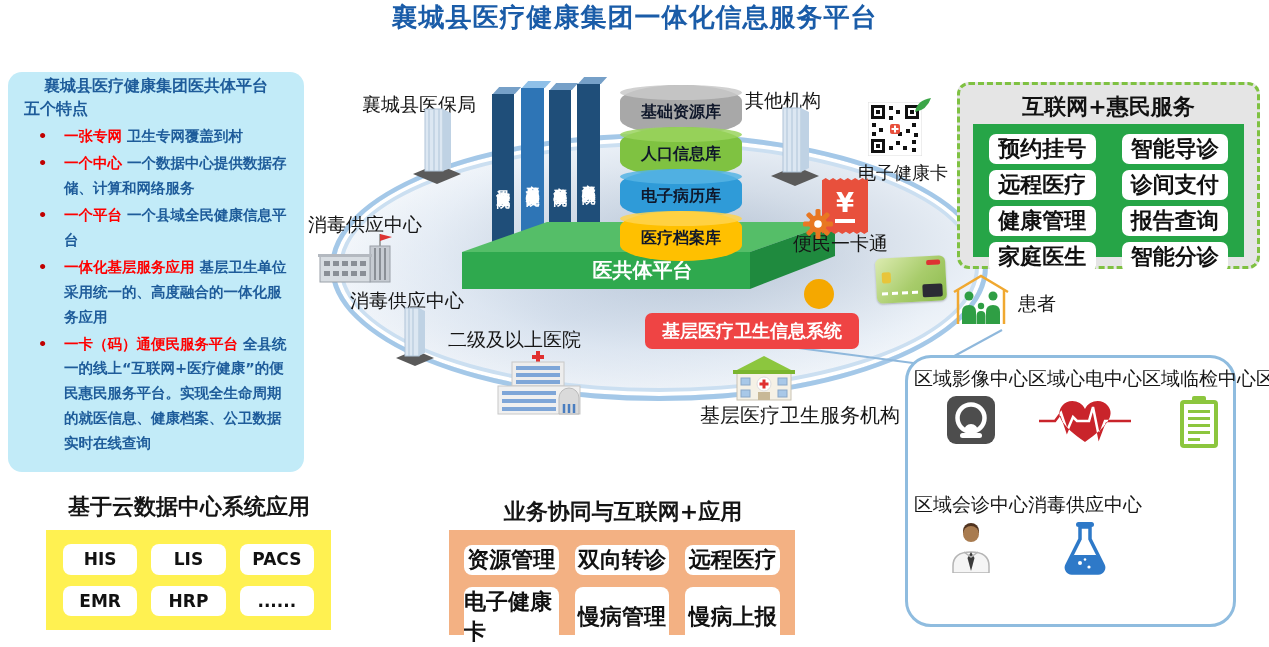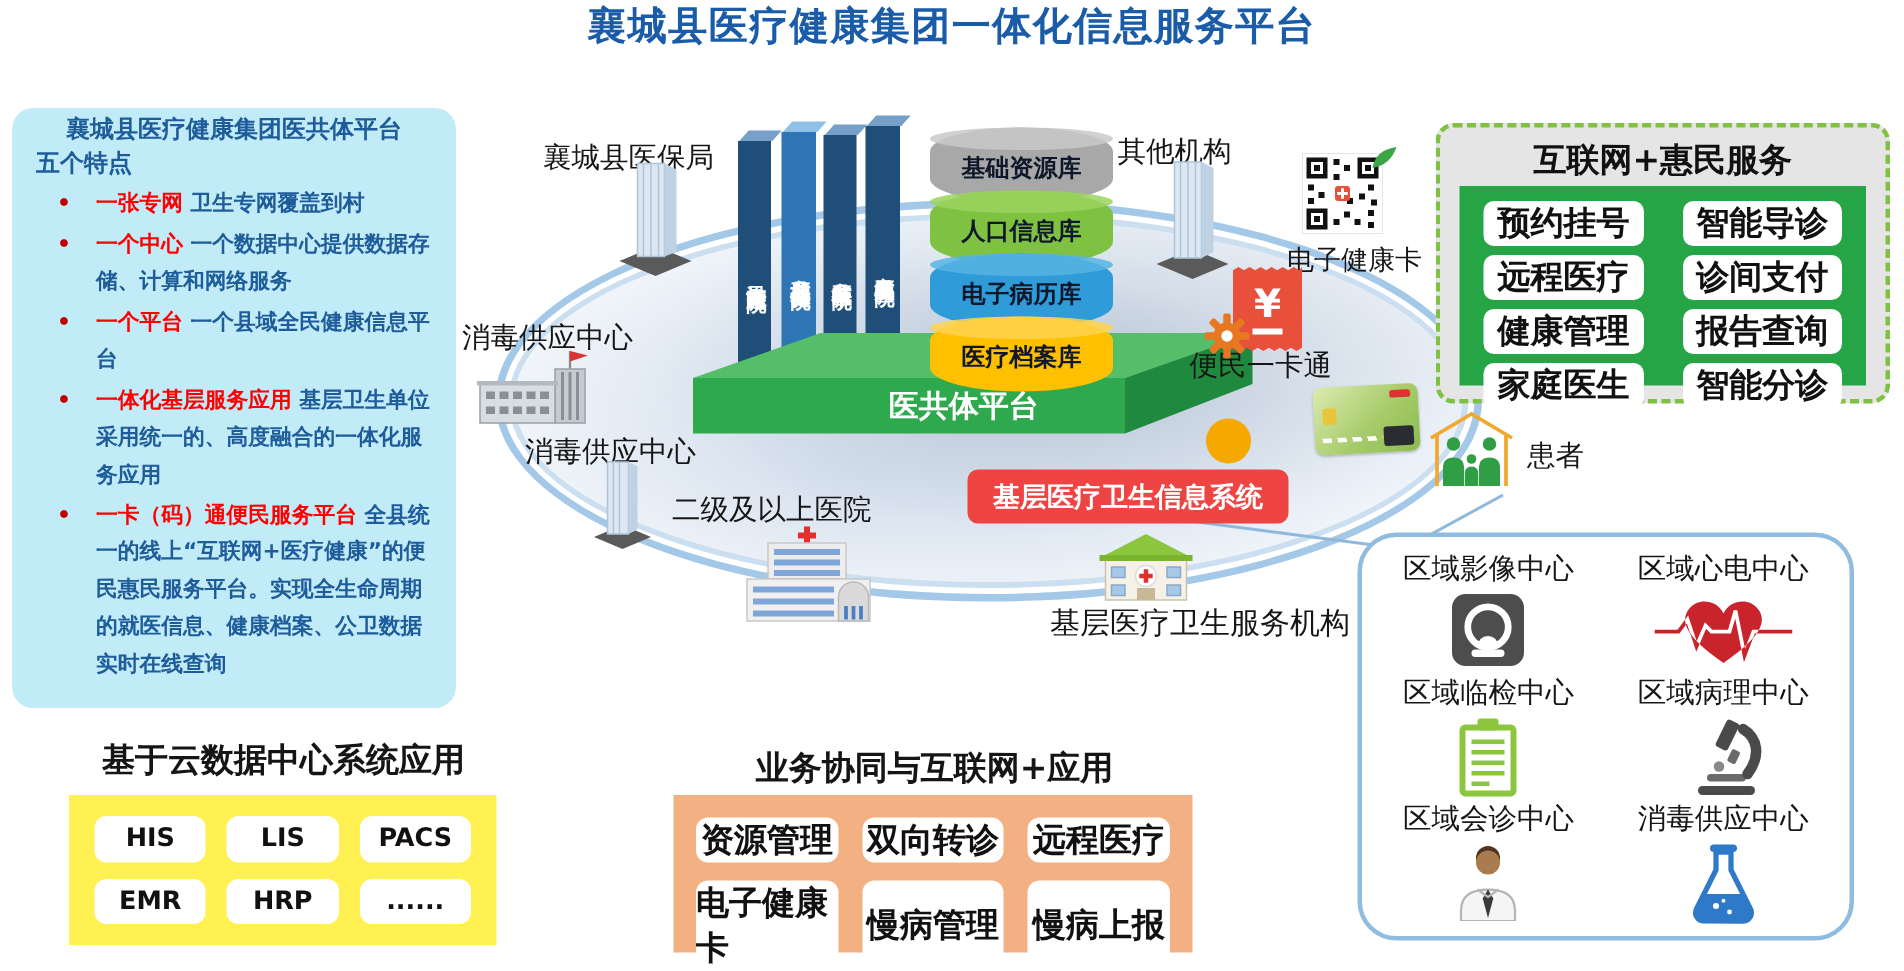--- a/index.html
+++ b/index.html
@@ -85,21 +85,21 @@
   .sec-title{font-size:22px;font-weight:600;color:#151515;text-align:center;z-index:6;}
   .cloudbox{left:46px;top:530px;width:285px;height:100px;background:#FFF151;z-index:6;
     display:grid;grid-template-columns:1fr 1fr 1fr;column-gap:14px;row-gap:11px;padding:14px 17px;box-sizing:border-box;}
   .cloudbox .pill{font-weight:600;font-size:17px;border-radius:8px;}
   .collabbox{left:449px;top:530px;width:346px;height:105px;background:#F3B183;z-index:6;
     display:grid;grid-template-columns:1fr 1fr 1fr;column-gap:16px;row-gap:12px;padding:15px 15px;box-sizing:border-box;}
   .collabbox .pill{border-radius:8px;}
   
   .regbox{left:905px;top:355px;width:331px;height:272px;background:#fff;border:3px solid #8FBCDF;
     border-radius:26px;box-sizing:border-box;z-index:6;
-    display:grid;grid-template-columns:1fr 1fr;padding:8px 6px 4px;}
+    display:grid;grid-template-columns:1fr 1fr 1fr 1fr;padding:8px 6px 4px;}
   .rc-cell{display:flex;flex-direction:column;align-items:center;justify-content:flex-start;}
   .rc-label{font-size:19px;font-weight:500;color:#161616;margin-bottom:3px;white-space:nowrap;}
   svg{display:block;}
 </style>
 </head>
 <body>
 
 <div class="abs main-title">襄城县医疗健康集团一体化信息服务平台</div>
 
 <div class="abs features">

